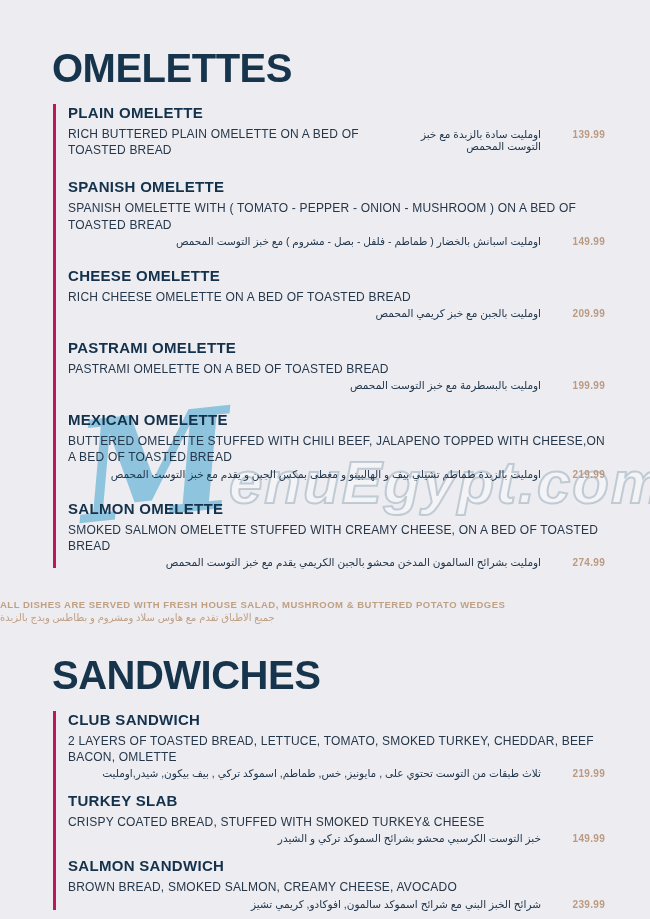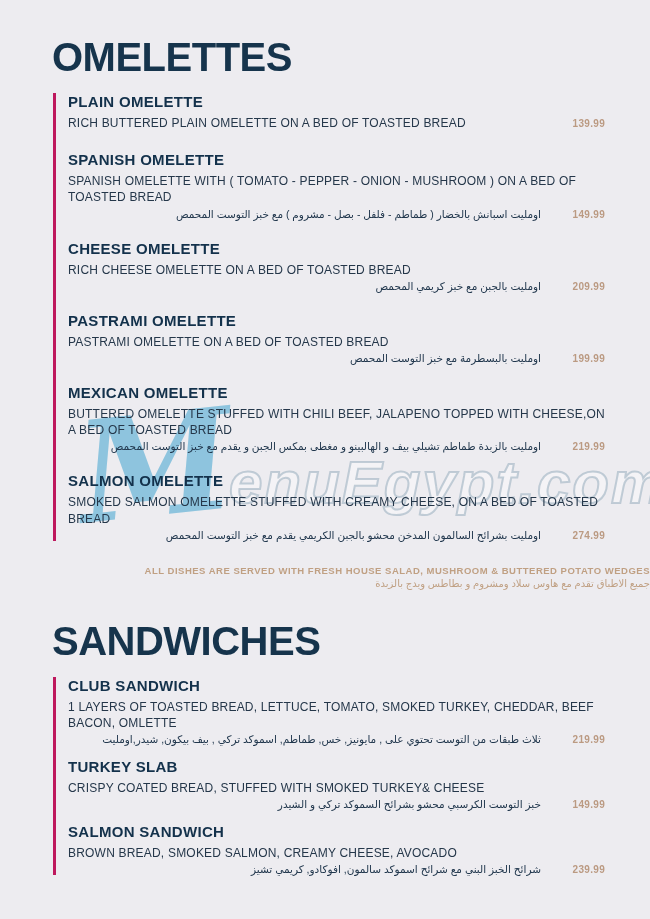--- a/index.html
+++ b/index.html
@@ -4,21 +4,21 @@
 <style>
   html,body{margin:0;padding:0;}
   body{
     width:650px;height:919px;
     background:#edecf0;
     font-family:"Liberation Sans","DejaVu Sans",sans-serif;
     color:#1c2f42;
     position:relative;
     overflow:hidden;
   }
-  .content{position:relative;z-index:1;padding-top:35px;}
+  .content{position:relative;z-index:1;padding-top:46px;}
   .section-title{
     font-size:40px;font-weight:800;color:#16344c;
     letter-spacing:-0.5px;margin:0 0 14px 52px;line-height:1.1;
   }
   .items{
     margin:0 45px 0 53px;
     border-left:3px solid #be185d;
     padding-left:12px;
   }
   .item{margin-bottom:20px;}
@@ -28,21 +28,21 @@
     letter-spacing:0.3px;margin-bottom:5px;
   }
   .desc-en{
     font-size:12px;color:#25374a;letter-spacing:0.2px;
     line-height:1.35;font-weight:500;
   }
   .item-body.inline{display:flex;justify-content:space-between;align-items:baseline;gap:10px;}
   .ar-row{display:flex;justify-content:flex-end;align-items:baseline;gap:18px;margin-top:2px;}
   .desc-ar{font-size:10.5px;color:#21374d;direction:rtl;unicode-bidi:plaintext;}
   .price{font-size:10px;font-weight:700;color:#bb9a82;min-width:46px;text-align:right;letter-spacing:0.3px;}
-  .mid-note{margin-top:24px;text-align:right;}
+  .mid-note{margin-top:31px;text-align:left;}
   .mid-note .note-en{font-size:9.5px;letter-spacing:0.5px;color:#c0a083;font-weight:600;}
   .mid-note .note-ar{font-size:10px;color:#c0a083;direction:rtl;margin-top:2px;}
   .section-title.second{margin-top:30px;}
   .watermark{
     position:absolute;left:78px;top:396px;width:500px;height:150px;
     z-index:0;display:flex;align-items:flex-start;pointer-events:none;
     white-space:nowrap;
   }
   .wm-m{
     font-family:"DejaVu Serif",serif;font-style:italic;font-weight:700;
@@ -68,20 +68,21 @@
 
   <h1 class="section-title">OMELETTES</h1>
 
   <div class="items">
 
     <div class="item">
       <div class="item-name">PLAIN OMELETTE</div>
       <div class="item-body inline">
         <div class="desc-en">RICH BUTTERED PLAIN OMELETTE ON A BED OF TOASTED BREAD</div>
         <div class="ar-row">
+          <span class="desc-ar">اومليت سادة بالزبدة مع خبز التوست المحمص</span>
           <span class="price">139.99</span>
         </div>
       </div>
     </div>
 
     <div class="item">
       <div class="item-name">SPANISH OMELETTE</div>
       <div class="desc-en">SPANISH OMELETTE WITH ( TOMATO - PEPPER - ONION - MUSHROOM ) ON A BED OF TOASTED BREAD</div>
       <div class="ar-row">
         <span class="desc-ar">اومليت اسبانش بالخضار ( طماطم - فلفل - بصل - مشروم ) مع خبز التوست المحمص</span>
@@ -131,21 +132,21 @@
     <div class="note-en">ALL DISHES ARE SERVED WITH FRESH HOUSE SALAD, MUSHROOM &amp; BUTTERED POTATO WEDGES</div>
     <div class="note-ar">جميع الاطباق تقدم مع هاوس سلاد ومشروم و بطاطس ويدج بالزبدة</div>
   </div>
 
   <h1 class="section-title second">SANDWICHES</h1>
 
   <div class="items tight">
 
     <div class="item">
       <div class="item-name">CLUB SANDWICH</div>
-      <div class="desc-en">1 LAYERS OF TOASTED BREAD, LETTUCE, TOMATO, SMOKED TURKEY, CHEDDAR, BEEF BACON, OMLETTE</div>
+      <div class="desc-en">2 LAYERS OF TOASTED BREAD, LETTUCE, TOMATO, SMOKED TURKEY, CHEDDAR, BEEF BACON, OMLETTE</div>
       <div class="ar-row">
         <span class="desc-ar">ثلاث طبقات من التوست تحتوي على , مايونيز, خس, طماطم, اسموكد تركي , بيف بيكون, شيدر,اومليت</span>
         <span class="price">219.99</span>
       </div>
     </div>
 
     <div class="item">
       <div class="item-name">TURKEY SLAB</div>
       <div class="desc-en">CRISPY COATED BREAD, STUFFED WITH SMOKED TURKEY&amp; CHEESE</div>
       <div class="ar-row">

